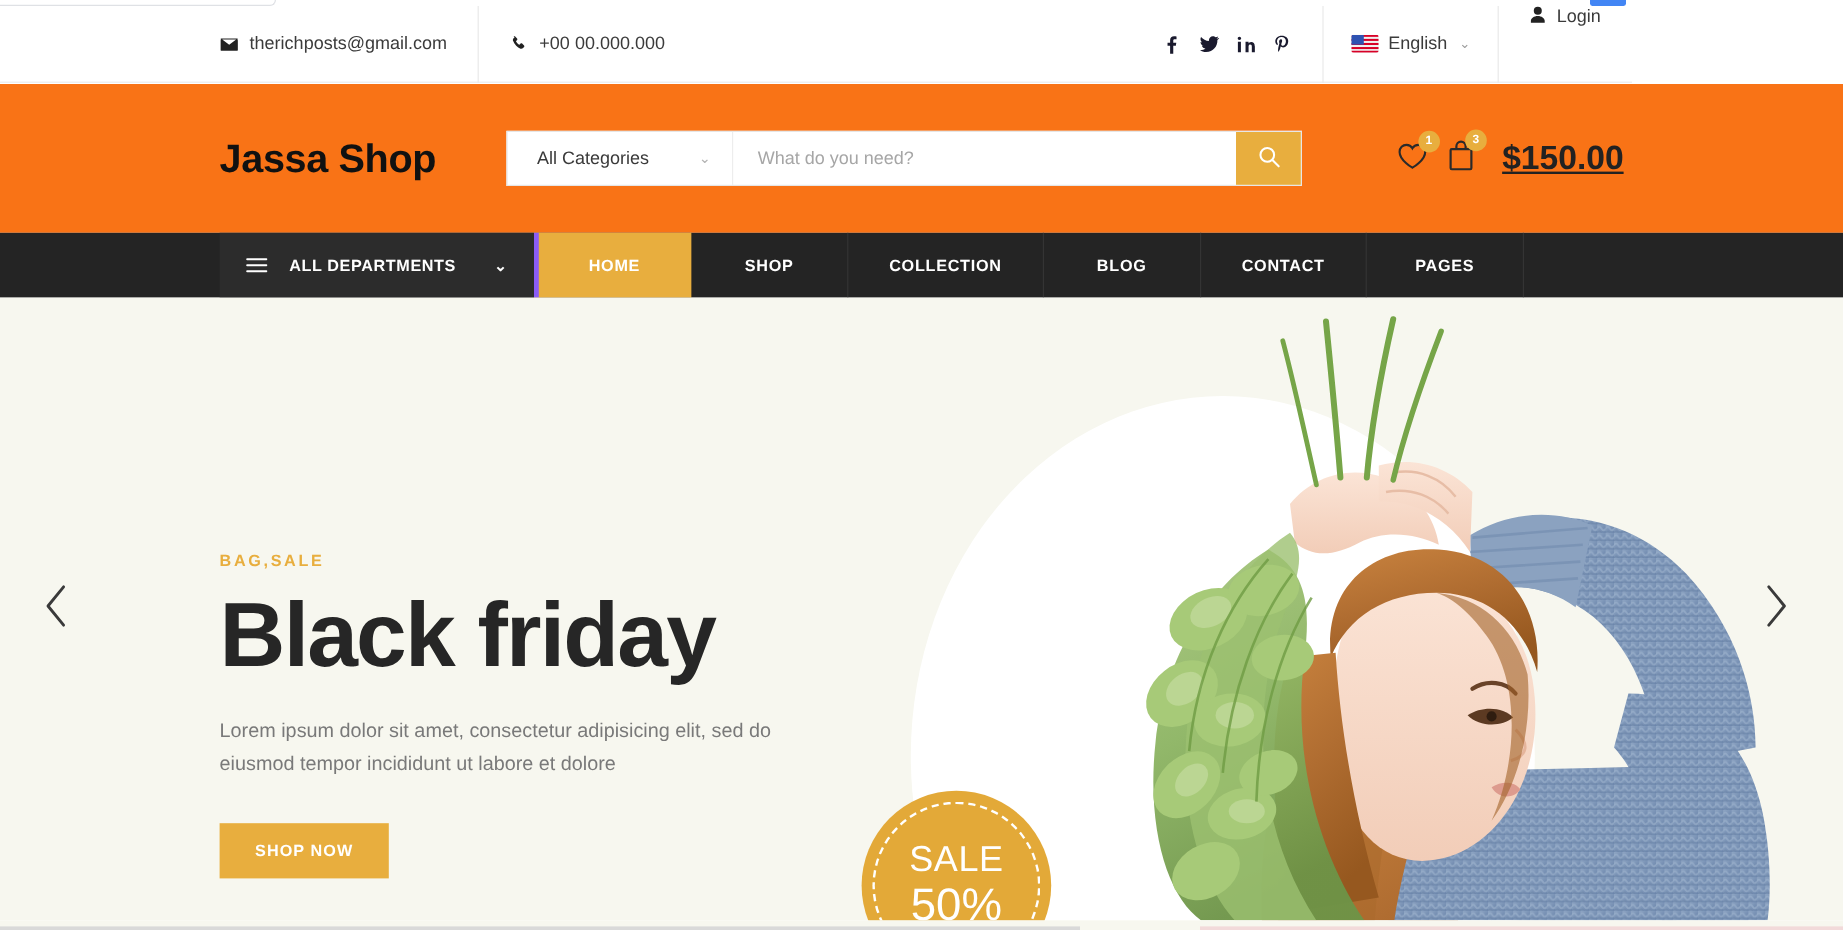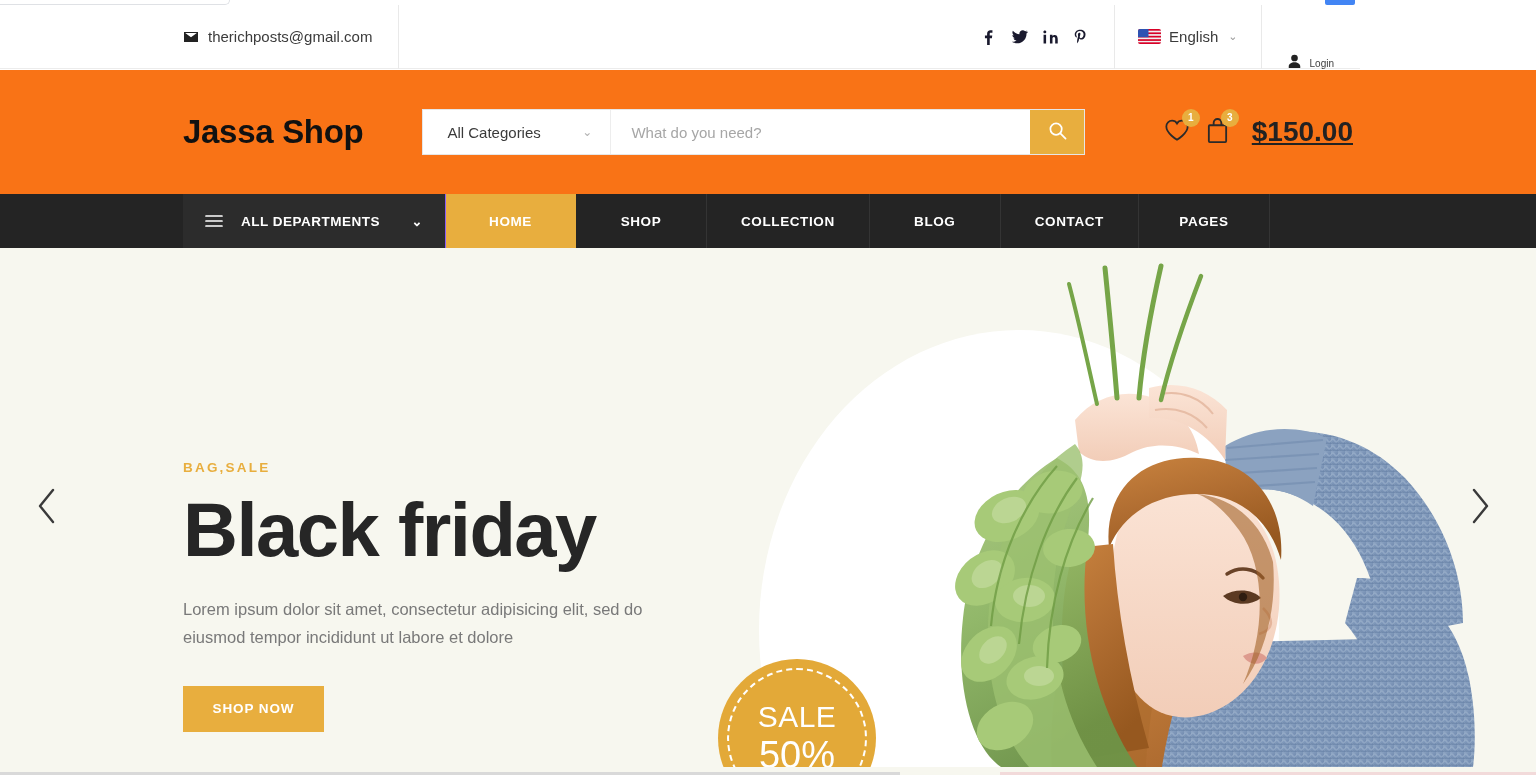--- a/index.html
+++ b/index.html
@@ -59,23 +59,23 @@
     padding: 0 23px; height: 64px;
     border-right: 1px solid #e9e9e9;
     font-size: 15px; color: #3b3b3b; cursor: pointer;
   }
   .flag {
     width: 23px; height: 15px; border-radius: 2px; overflow: hidden;
     display: block; flex: none;
   }
   .chev-sm { color: #9a9a9a; font-size: 11px; margin-left: 2px; }
   .login {
-    display: flex; align-items: flex-end; gap: 9px;
+    display: flex; align-items: flex-start; gap: 9px;
     padding: 0 26px; height: 64px;
-    font-size: 10px; color: #3b3b3b; cursor: pointer;
+    font-size: 15px; color: #3b3b3b; cursor: pointer;
   }
 
   
   .header {
     position: absolute; top: 70px; left: 0; width: 1536px; height: 124px;
     background: #f97316;
     display: flex; align-items: center;
   }
   .logo {
     margin-left: 183px;
@@ -143,21 +143,21 @@
   .departments .burger { margin-right: 18px; display: inline-flex; }
   .departments .dep-label { flex: 1; }
   .departments .chev-sm { color: #fff; font-size: 13px; }
   .nav-item {
     display: flex; align-items: center; justify-content: center;
     padding: 0 34px; min-width: 131px;
     color: #fff; font-size: 13.5px; font-weight: 700;
     letter-spacing: 0.6px; cursor: pointer;
     border-right: 1px solid #343434;
   }
-  .nav-item.first-item { border-left: 1px solid #8b5cf6; }
+  .nav-item.first-item { border-left: 4px solid #8b5cf6; }
   .nav-item.active { background: #e8ae3e; border-right-color: #e8ae3e; }
 
   
   .hero {
     position: absolute; top: 248px; left: 0; width: 1536px; height: 519px;
     background: #f7f7ef; overflow: hidden;
   }
   .hero-text { position: absolute; left: 183px; top: 212px; width: 520px; }
   .hero-cat {
     color: #e8ae3e; font-size: 13.5px; font-weight: 700;
@@ -239,20 +239,28 @@
 <div class="topbar">
   <div class="tb-left">
     <div class="tb-cell first">
       <span class="tb-icon">
         <svg width="16" height="16" viewBox="0 0 16 16" fill="currentColor">
             <path d="M1 3h14v10H1V3zm1.2 1L8 8.2 13.8 4H2.2z"></path>
             <path d="M1 4.3l7 5 7-5V13H1V4.3z"></path>
           </svg>
       </span>
       <span>therichposts@gmail.com</span>
+    </div>
+    <div class="tb-cell">
+      <span class="tb-icon">
+        <svg width="15" height="15" viewBox="0 0 16 16" fill="currentColor">
+            <path d="M3.2 1.6c.4-.4 1-.4 1.4 0l1.7 1.7c.4.4.4 1 0 1.4l-1 1c.6 1.4 1.7 2.5 3.1 3.1l1-1c.4-.4 1-.4 1.4 0l1.7 1.7c.4.4.4 1 0 1.4l-.9.9c-.6.6-1.5.8-2.3.5C6.6 11.3 4.1 8.8 2.7 5.3c-.3-.8-.1-1.7.5-2.3l.9-.9z"></path>
+          </svg>
+      </span>
+      <span>+00 00.000.000</span>
     </div>
   </div>
 
   <div class="tb-right">
     <div class="social">
       <a href="#">
         <svg width="15" height="16" viewBox="0 0 16 16" fill="currentColor">
             <path d="M10.6 3.4h1.6V.9C11.9.8 11 .7 10 .7 7.9.7 6.5 2 6.5 4.4v2.1H4.2v2.8h2.3v7.1h2.8V9.3h2.3l.4-2.8H9.3V4.7c0-.8.2-1.3 1.3-1.3z"></path>
           </svg>
       </a>

